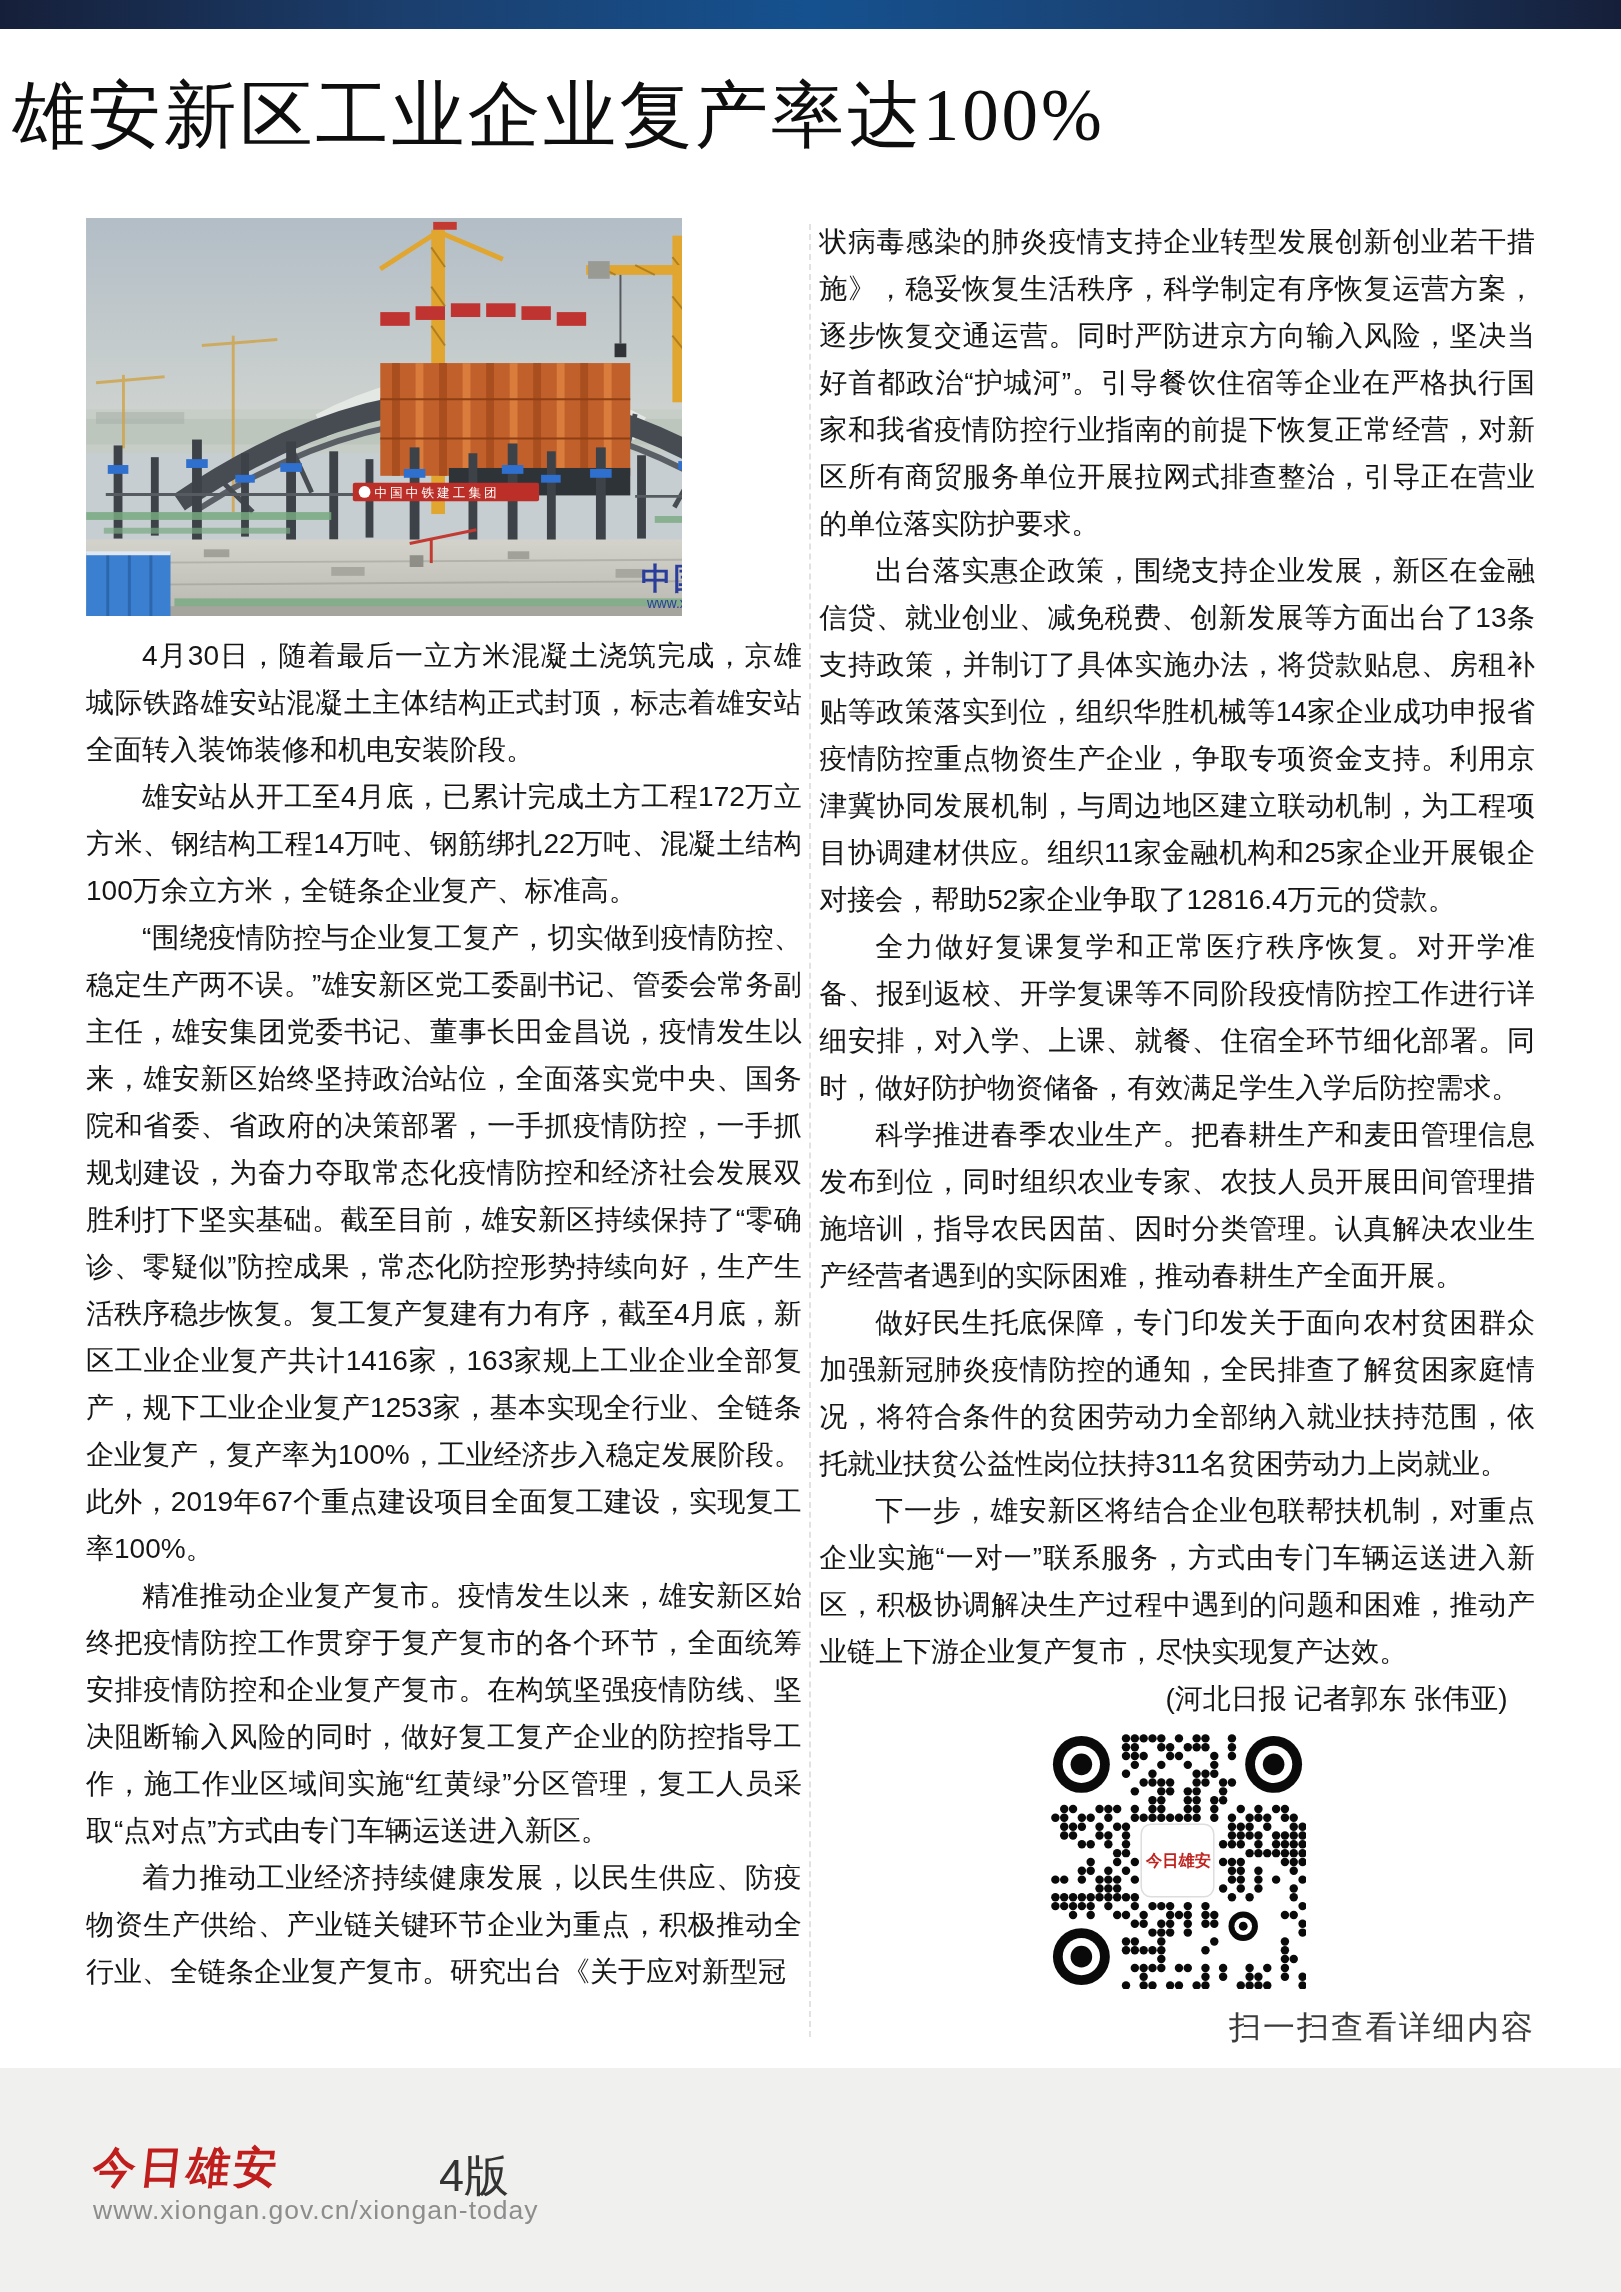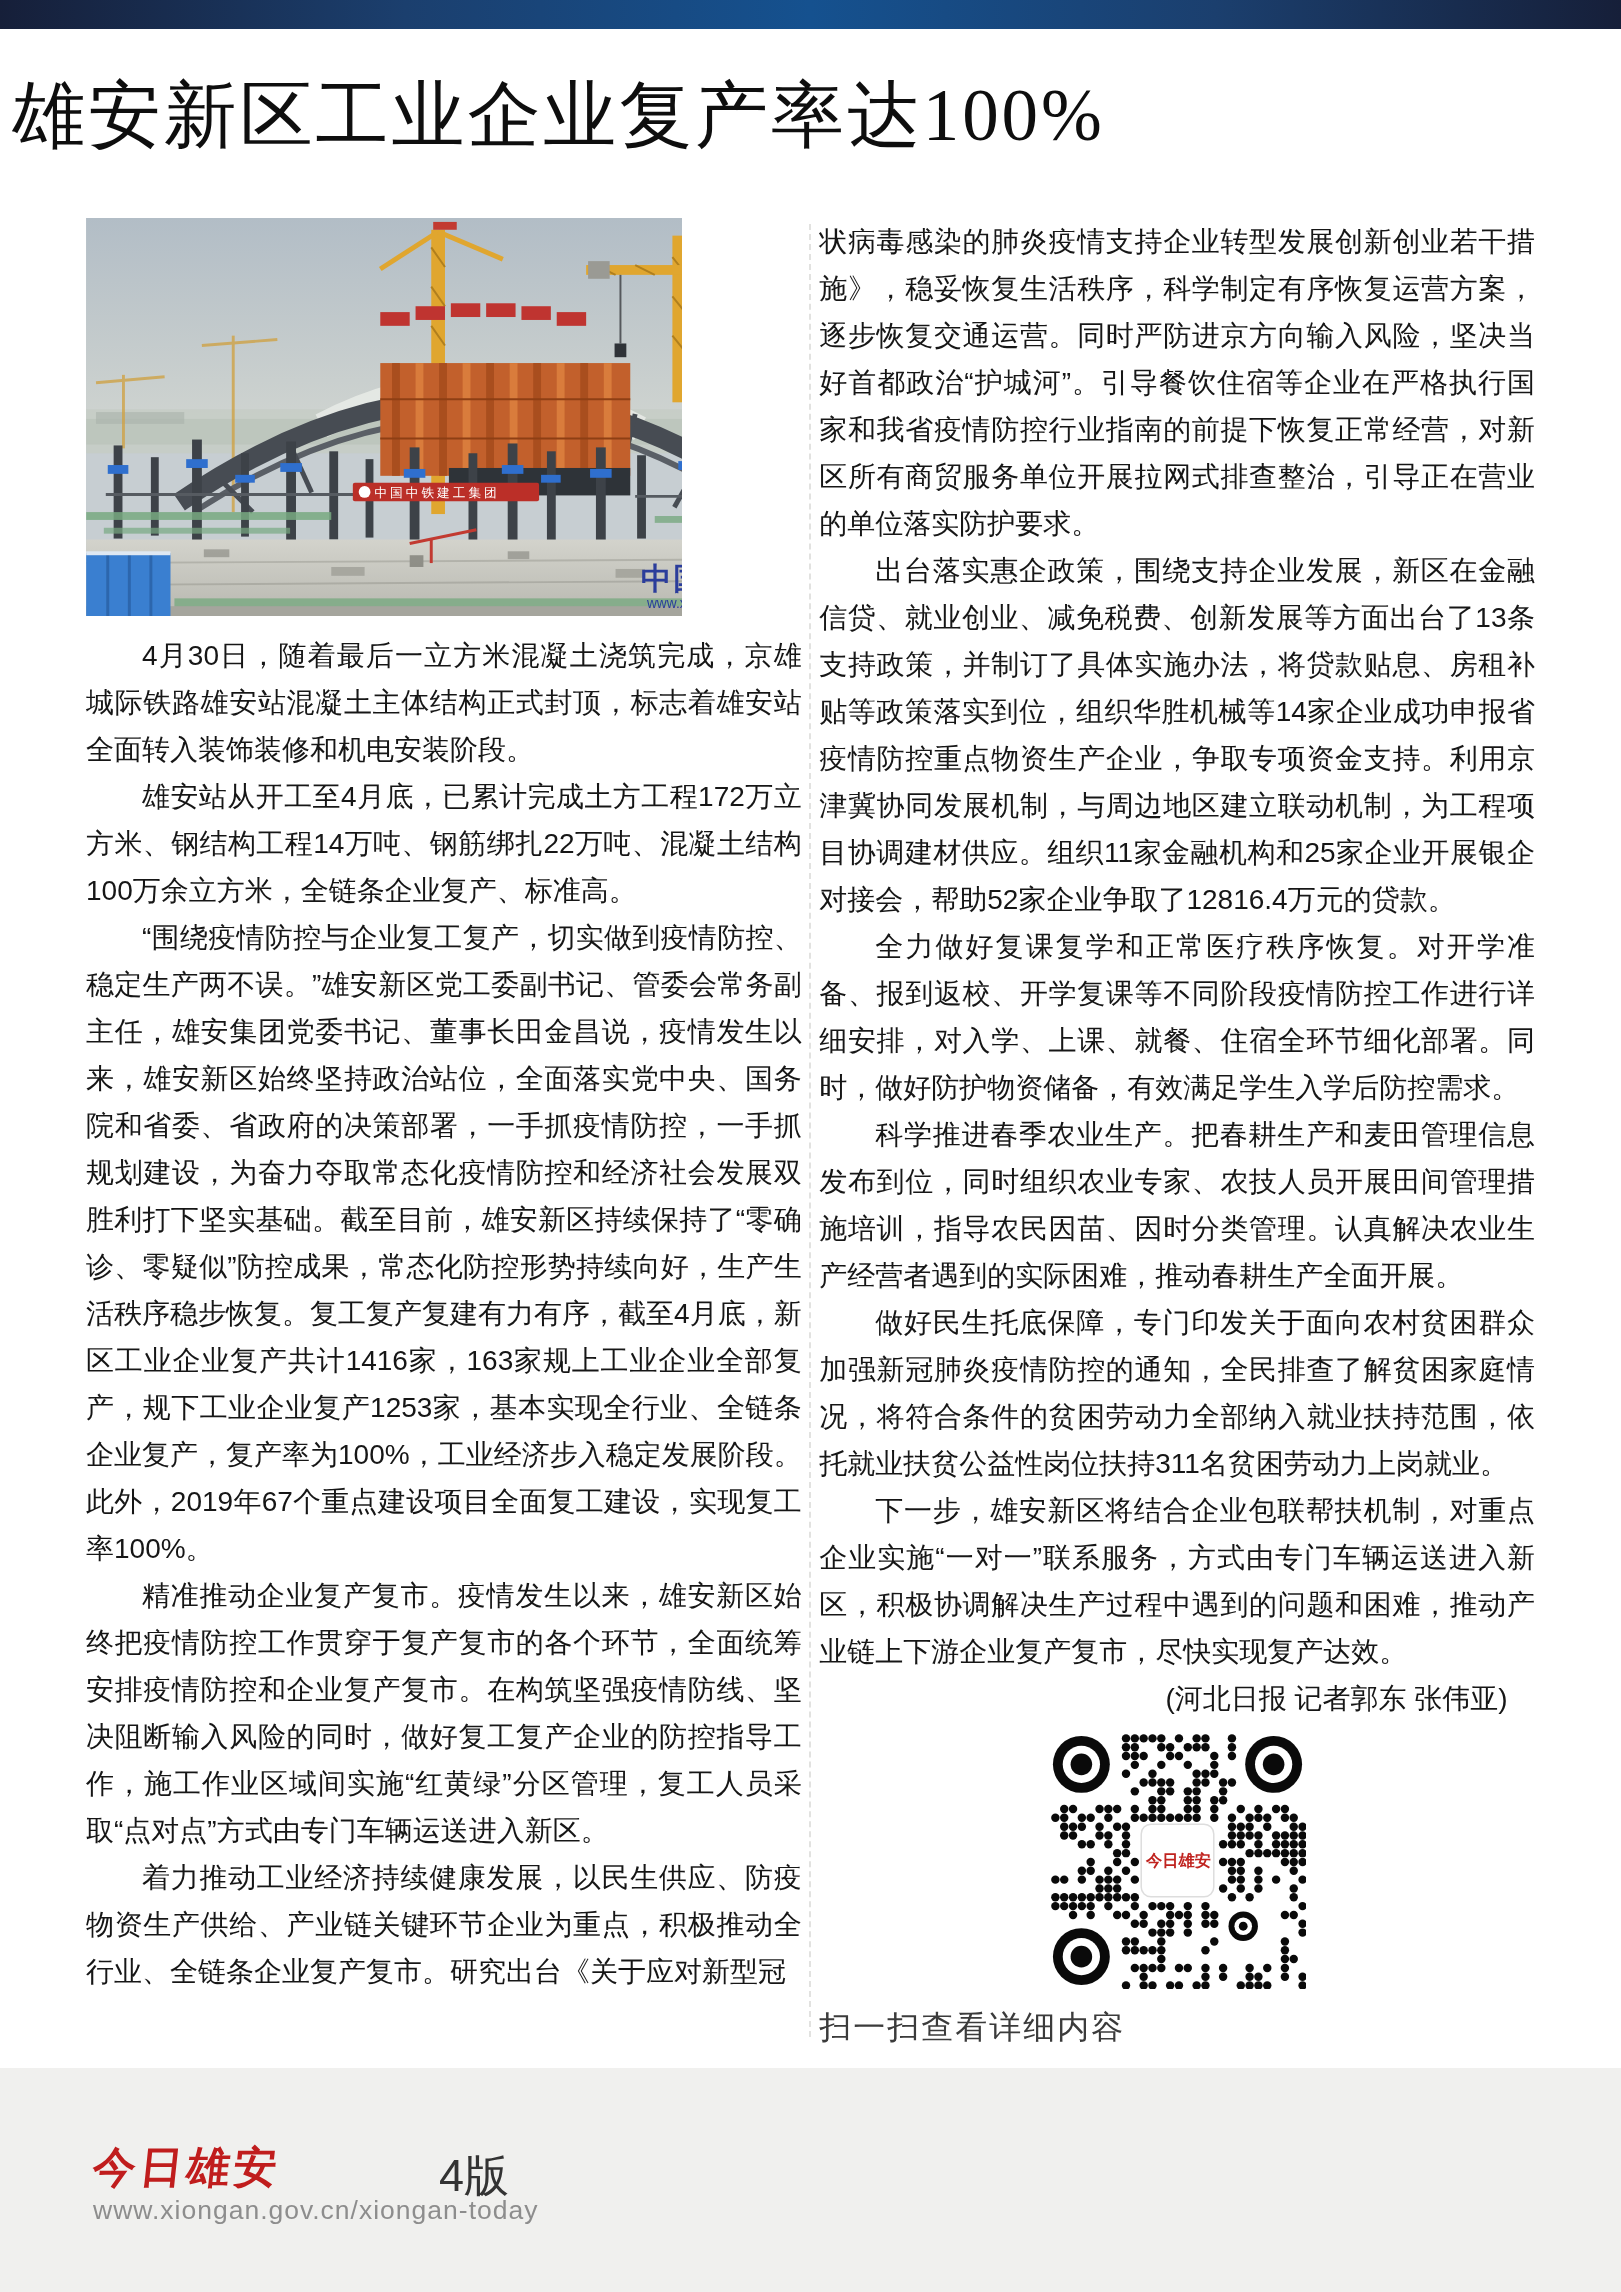--- a/index.html
+++ b/index.html
@@ -34,21 +34,21 @@
     text-indent: 2em; color: #161616;
   }
   .body-text p.continuation { text-indent: 0; }
   .col-left .body-text { margin-top: 15.7px; }
   .byline {
     font-size: 28px; line-height: 47px; text-align: right;
     padding-right: 27.4px; color: #161616;
   }
   .qr-block { width: 257px; margin: 9.8px auto 0; }
   .qr-caption {
-    margin-top: 13.7px; text-align: left; font-size: 32px;
+    margin-top: 13.7px; text-align: right; font-size: 32px;
     color: #3b3b3b; letter-spacing: 2px;
   }
   .footer {
     position: absolute; left: 0; top: 2068px; width: 100%; height: 224px;
     background: #f0f0ee;
   }
   .footer-logo {
     position: absolute; left: 93px; top: 71px;
     font-family: "Liberation Serif", "DejaVu Serif", serif;
     font-weight: bold; font-size: 43px; color: #c01d1d;

